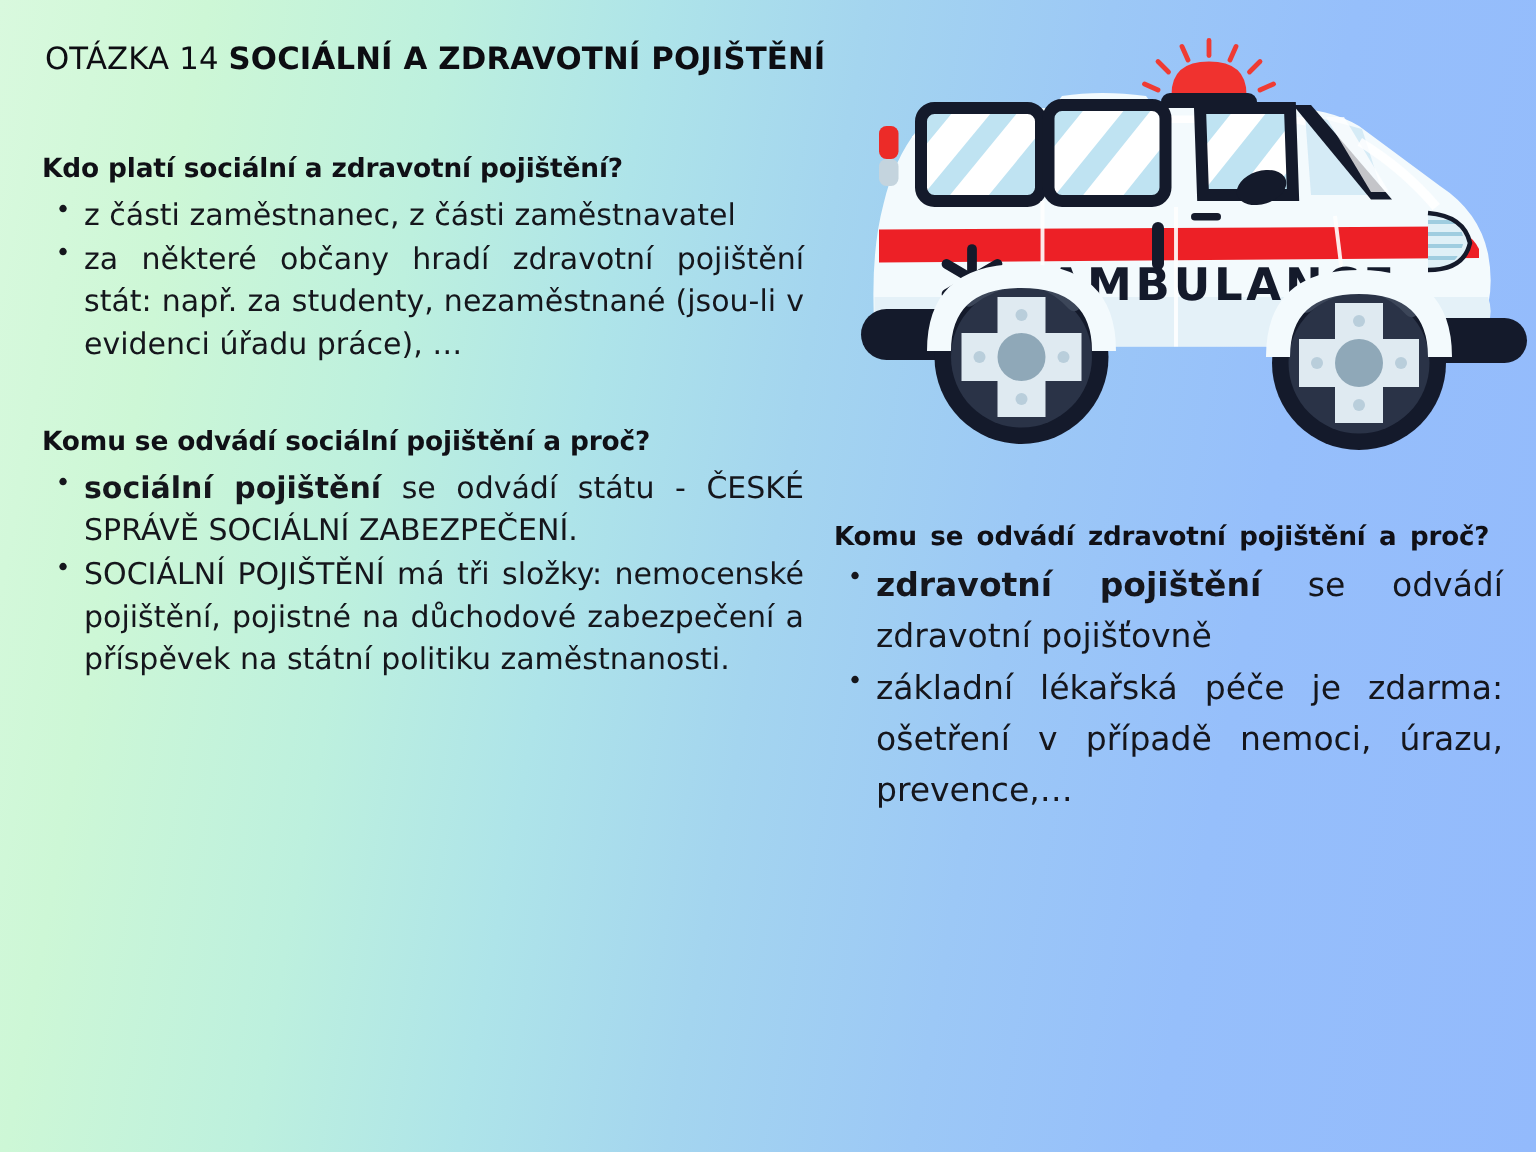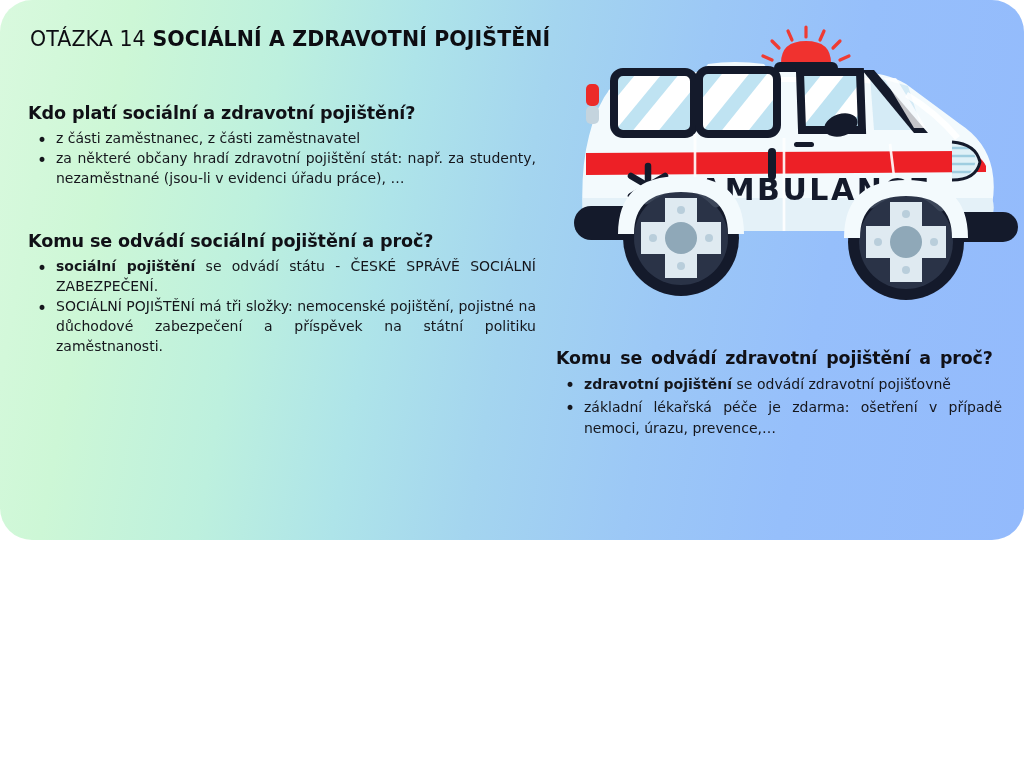--- a/index.html
+++ b/index.html
@@ -10,32 +10,31 @@
   body {
     width: 1024px;
     height: 768px;
     overflow: hidden;
     font-family: "DejaVu Sans", "Liberation Sans", sans-serif;
   }
 
   #slide {
     position: relative;
     width: 1024px;
-    height: 540px;
+    height: 768px;
     background: linear-gradient(100deg,
         #d9f9de 0%,
         #cdf7d6 12%,
         #bdf0de 26%,
         #aee4e9 38%,
         #a4d5ef 50%,
         #9cc8f6 64%,
         #96bffb 78%,
         #93bafc 100%);
     overflow: hidden;
-    border-radius: 32px;
   }
 
   
   .title {
     position: absolute;
     left: 30px;
     top: 27px;
     font-size: 20.5px;
     line-height: 1.2;
     color: #0d0d12;
@@ -76,40 +75,40 @@
 
   ul.blist {
     margin: 4px 0 0 0;
     padding: 0 0 0 0;
     list-style: none;
   }
   ul.blist > li {
     position: relative;
     padding-left: 28px;
     margin: 0 0 1px 0;
-    font-size: 14px;
+    font-size: 20px;
     line-height: 1.42;
     color: #15161c;
     text-align: justify;
     text-justify: inter-word;
     font-weight: 400;
   }
   ul.blist > li::before {
     content: "\2022";
     position: absolute;
     left: 9px;
     top: -1px;
     font-size: 17px;
     line-height: 1.42;
     color: #15161c;
   }
   ul.blist > li .b { font-weight: 700; }
 
   .col-right ul.blist > li {
-    font-size: 14px;
+    font-size: 22px;
     line-height: 1.55;
   }
 
   .gap-block { height: 40px; }
 
   
   #ambulance {
     position: absolute;
     left: 556px;
     top: 20px;

